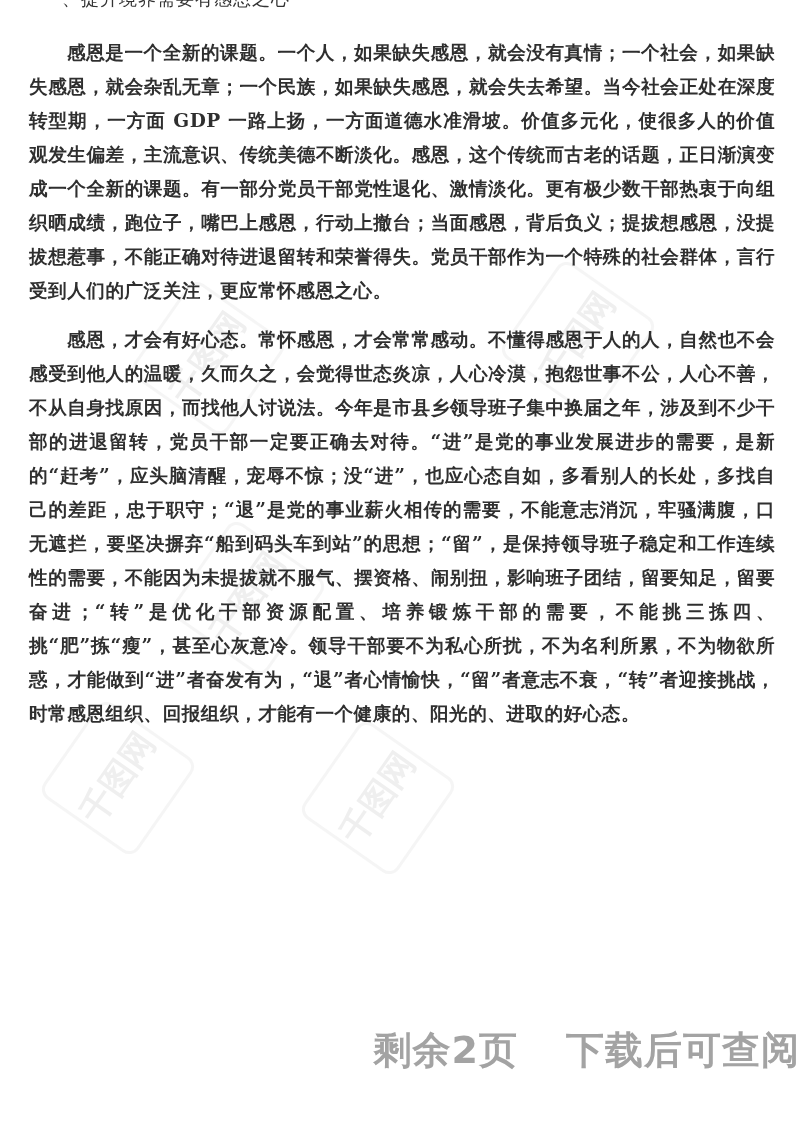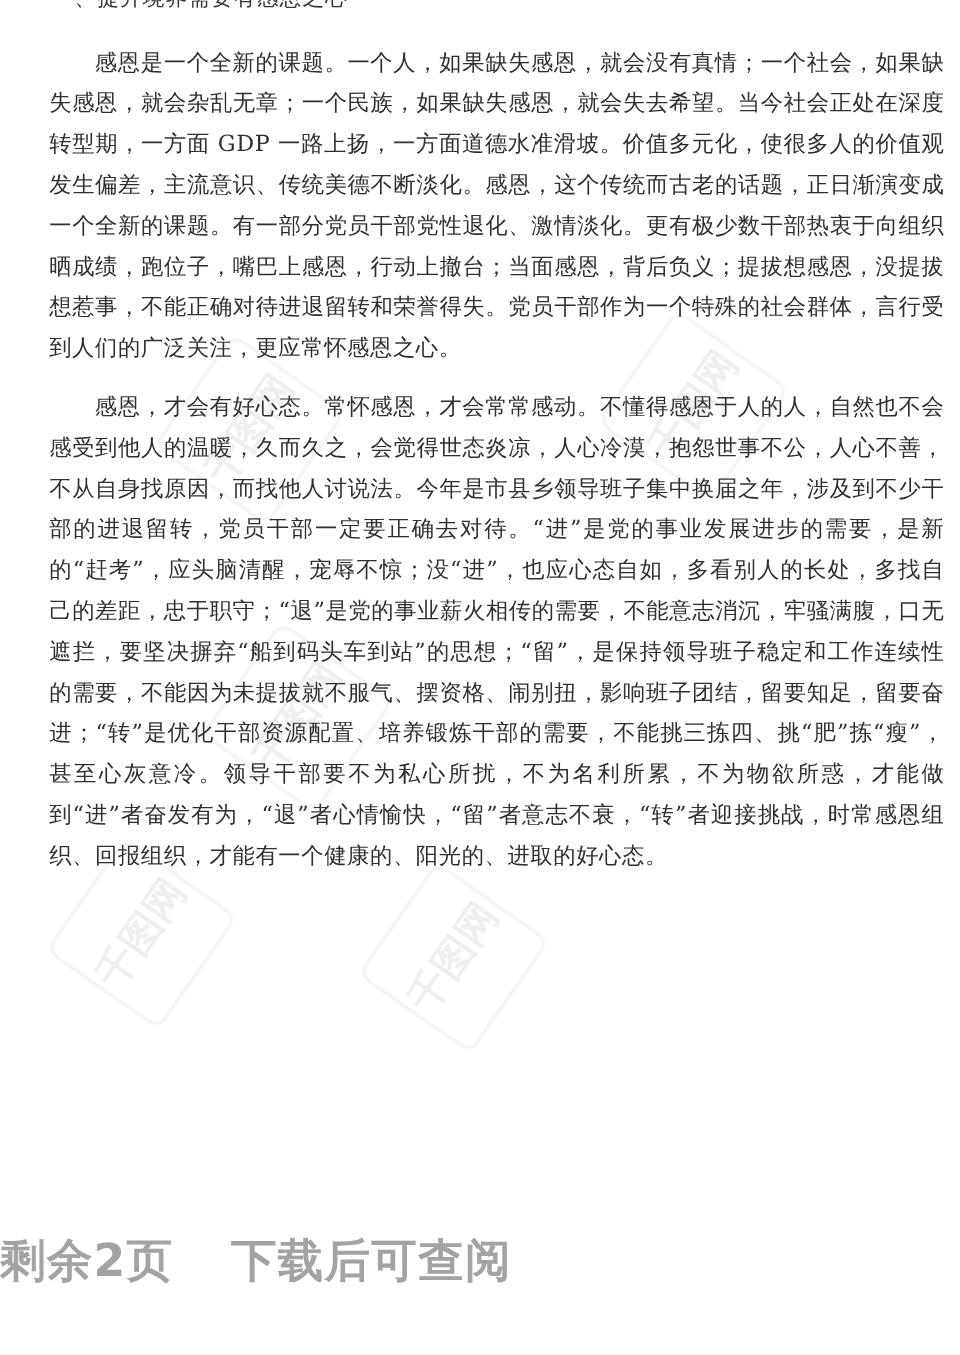--- a/index.html
+++ b/index.html
@@ -27,23 +27,24 @@
       left: 43px;
       top: -13px;
       font-size: 18px;
       line-height: 24px;
       color: #333;
       white-space: nowrap;
       letter-spacing: 1px;
     }
     .body-text {
       position: absolute;
-      left: 41px;
+      left: 29px;
       top: 36px;
       width: 746px;
+      font-weight: bold;
     }
     .para {
       margin: 0 0 15px 0;
       font-size: 18.6px;
       line-height: 34px;
       text-indent: 38px;
       text-align: justify;
       letter-spacing: 0.5px;
       color: #2f2f2f;
     }
@@ -61,21 +62,21 @@
       justify-content: center;
       pointer-events: none;
       border: 3px solid rgba(200,200,200,0.18);
       border-radius: 12px;
     }
     .footer-banner {
       position: absolute;
       left: 0;
       top: 1025px;
       width: 800px;
-      text-align: left;
+      text-align: right;
       font-family: "DejaVu Sans", sans-serif;
       font-weight: bold;
       font-size: 38px;
       color: #a3a3a3;
       letter-spacing: 1px;
     }
     .footer-banner .gap {
       display: inline-block;
       width: 48px;
     }

